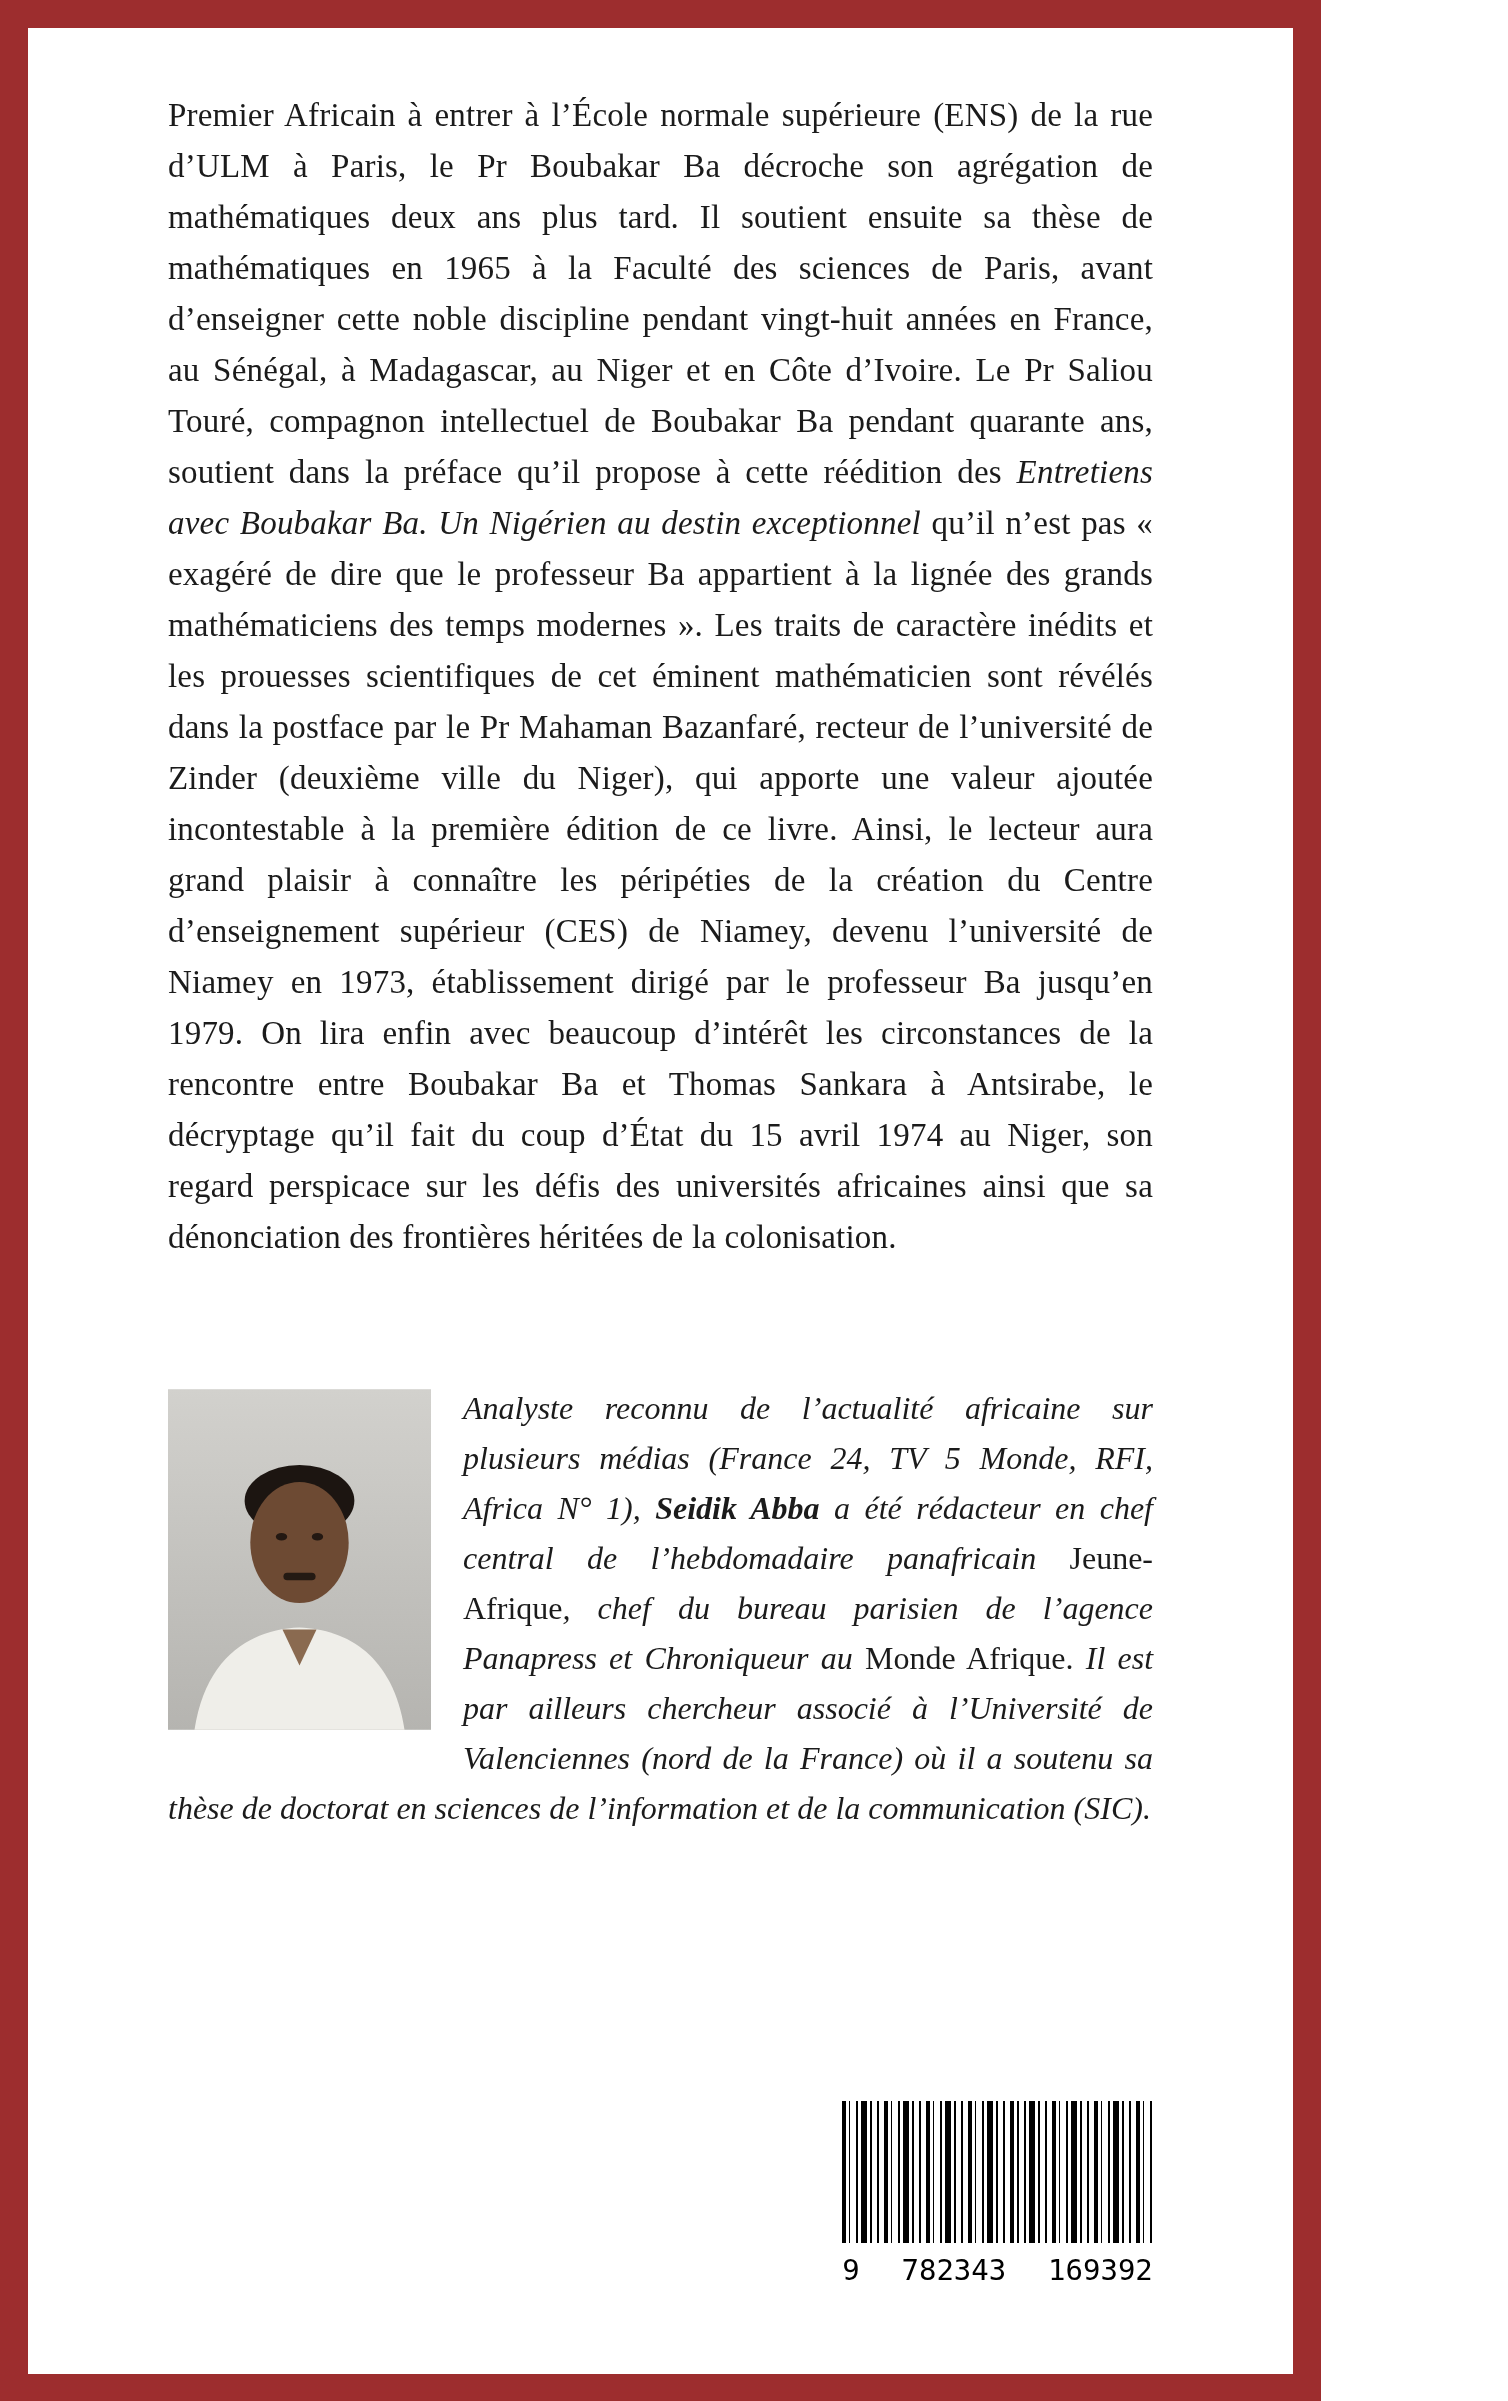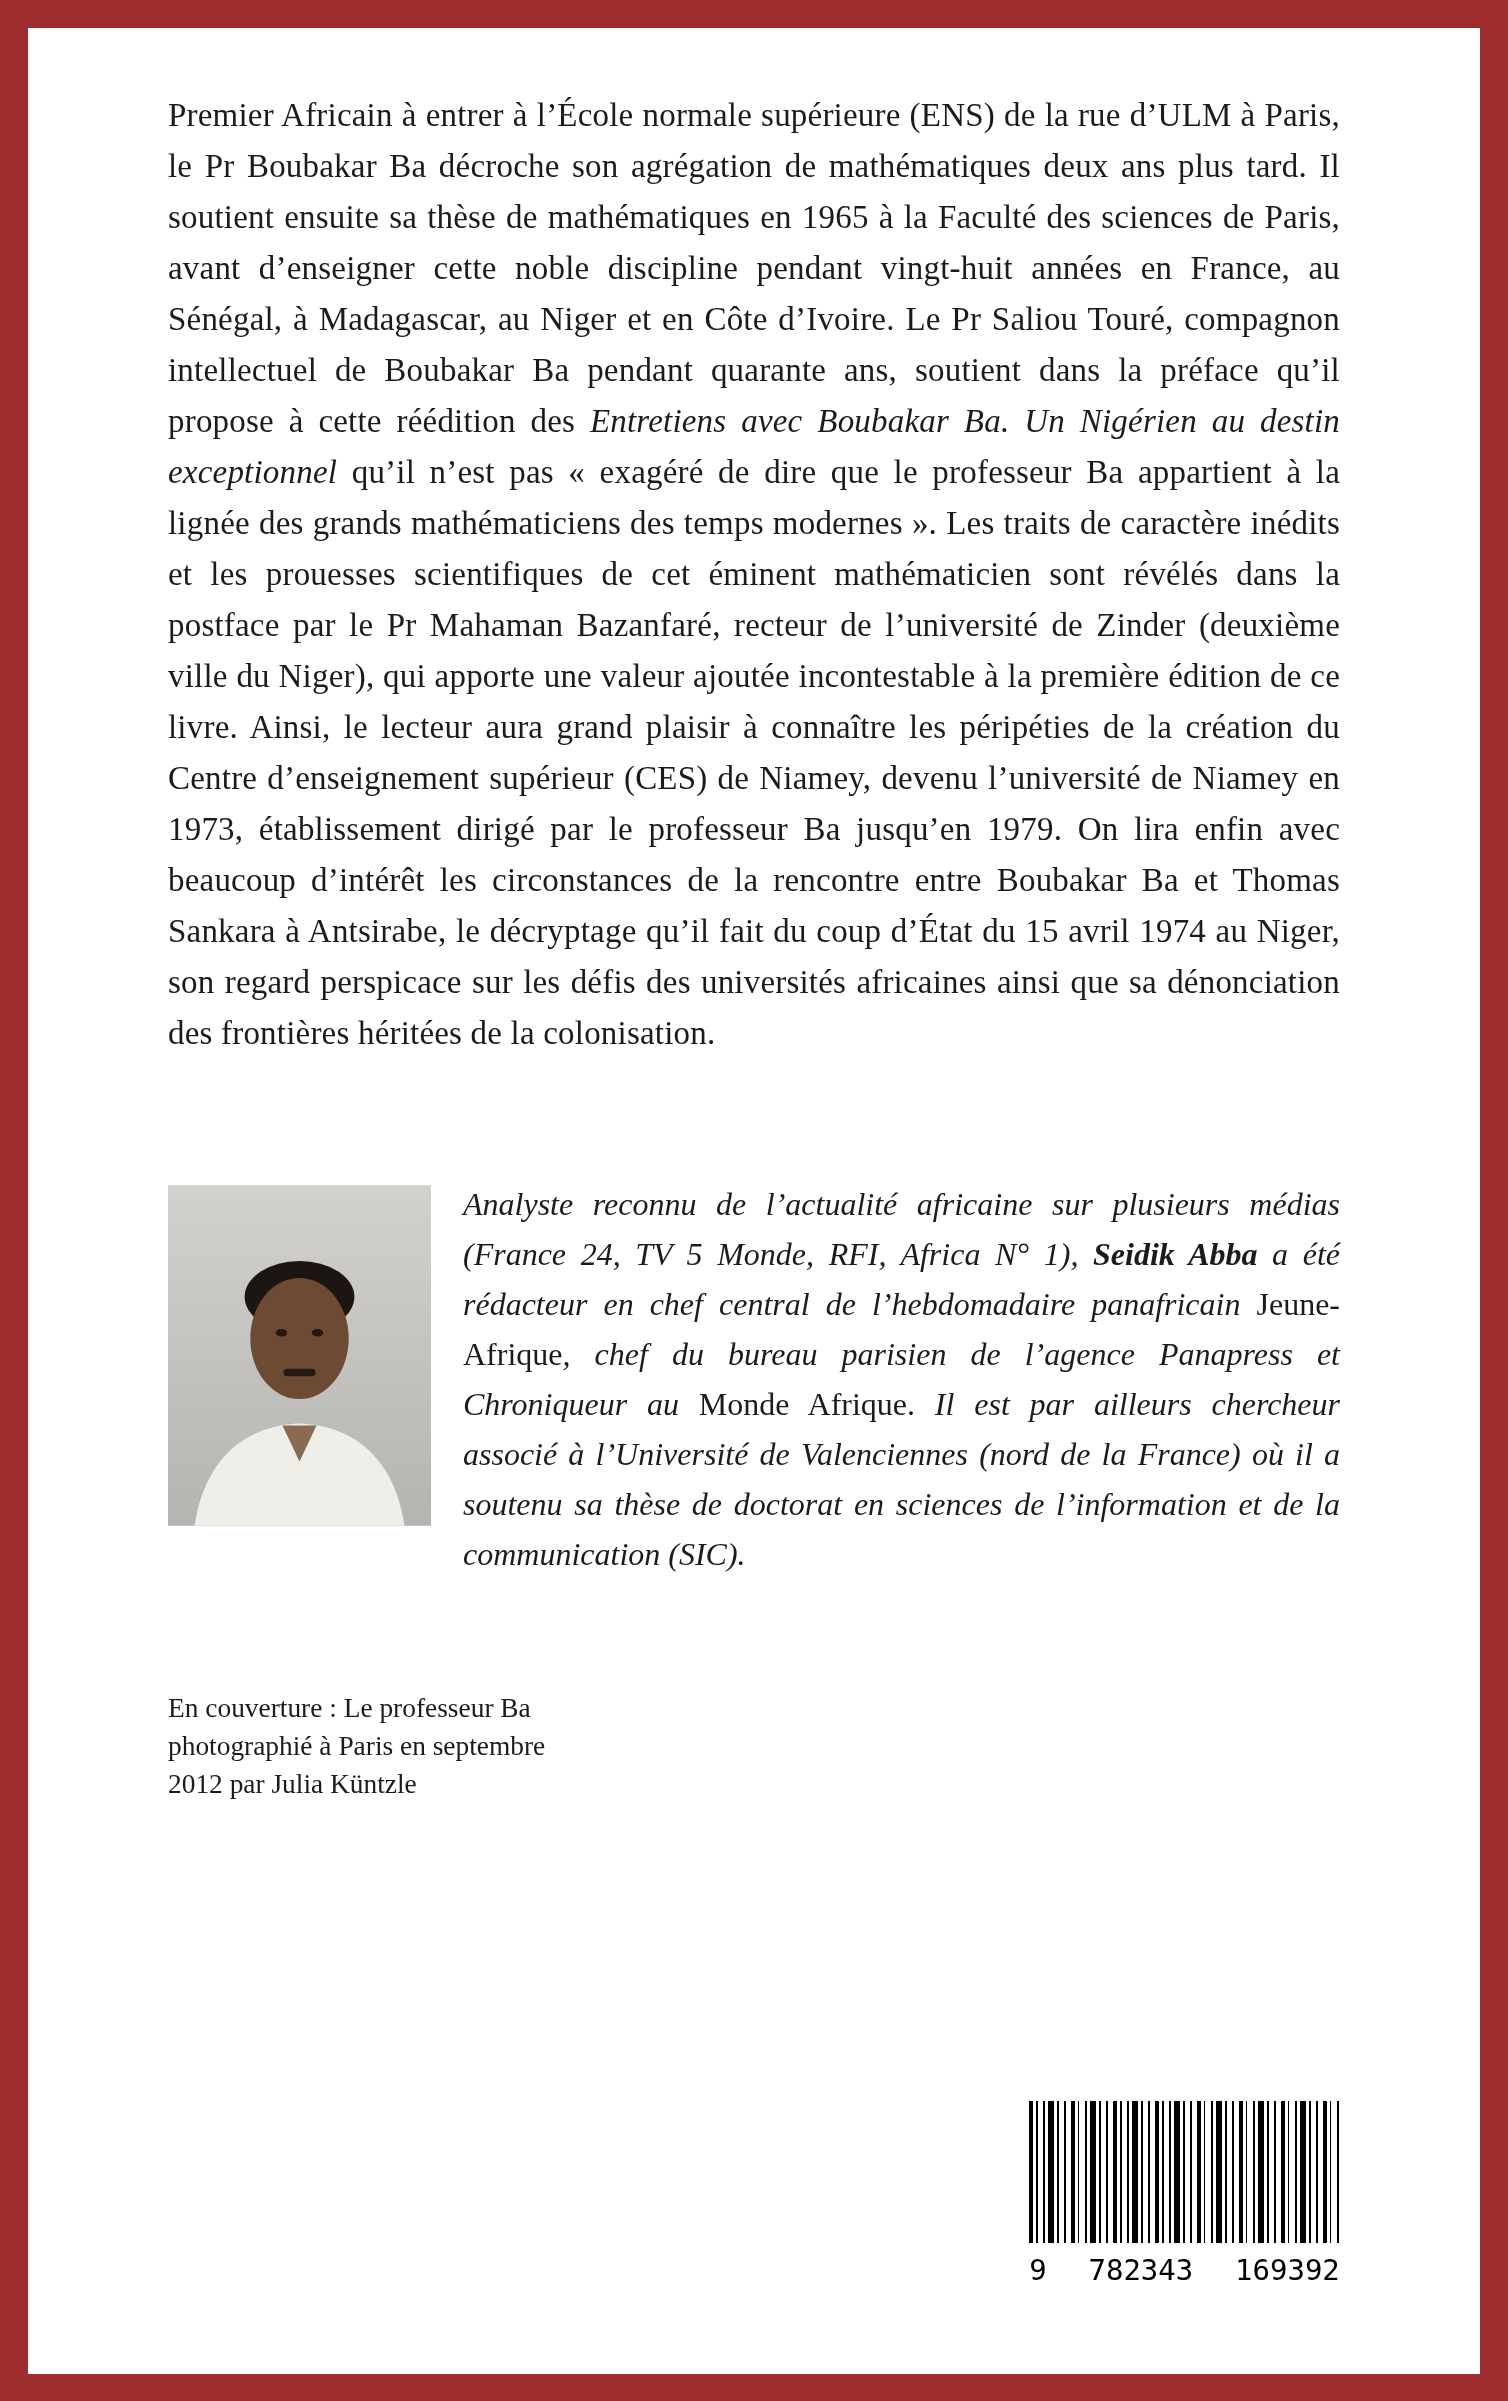--- a/index.html
+++ b/index.html
@@ -3,21 +3,21 @@
 <meta charset="utf-8">
 <style>
   :root{
     --red:#9d2d2e;
     --ink:#1b1b1b;
   }
   *{margin:0;padding:0;box-sizing:border-box;}
   html,body{background:#ffffff;}
   .page{
     position:relative;
-    width:1508px;
+    width:1321px;
     height:2402px;
     background:#ffffff;
     border:28px solid var(--red);
     font-family:"Liberation Serif","DejaVu Serif",serif;
     color:var(--ink);
     overflow:hidden;
   }
   .content{padding:62px 140px 0 140px;}
   .synopsis{
     font-size:33px;
@@ -111,25 +111,20 @@
             <ellipse cx="139" cy="162" rx="52" ry="64" fill="#6d4a33"></ellipse>
             <ellipse cx="120" cy="156" rx="6" ry="4" fill="#231812"></ellipse>
             <ellipse cx="158" cy="156" rx="6" ry="4" fill="#231812"></ellipse>
             <rect x="122" y="194" width="34" height="8" rx="4" fill="#241a13"></rect>
             <path d="M28 360 C40 282 88 254 139 252 C190 254 238 282 250 360 Z" fill="#efeee9"></path>
             <path d="M121 254 L139 292 L157 254 Z" fill="#8a6a50"></path>
           </svg>
           </span><span class="it">Analyste reconnu de l’actualité africaine sur plusieurs médias (France 24, TV 5 Monde, RFI, Africa N° 1), </span><span class="bold-it">Seidik Abba</span><span class="it"> a été rédacteur en chef central de l’hebdomadaire panafricain </span><span class="rm">Jeune-Afrique</span><span class="it">, chef du bureau parisien de l’agence Panapress et Chroniqueur au </span><span class="rm">Monde Afrique.</span><span class="it"> Il est par ailleurs chercheur associé à l’Université de Valenciennes (nord de la France) où il a soutenu sa thèse de doctorat en sciences de l’information et de la communication (SIC).</span></p>
     </div>
 
-    <div class="credit">
-      <div>En couverture : Le professeur Ba</div>
-      <div>photographié à Paris en septembre</div>
-      <div>2012 par Julia Küntzle</div>
-    </div>
 
   </div>
 
 
   <div class="barcode">
     <div class="bars"></div>
     <div class="nums">
       <span>9</span>
       <span>782343</span>
       <span>169392</span>

